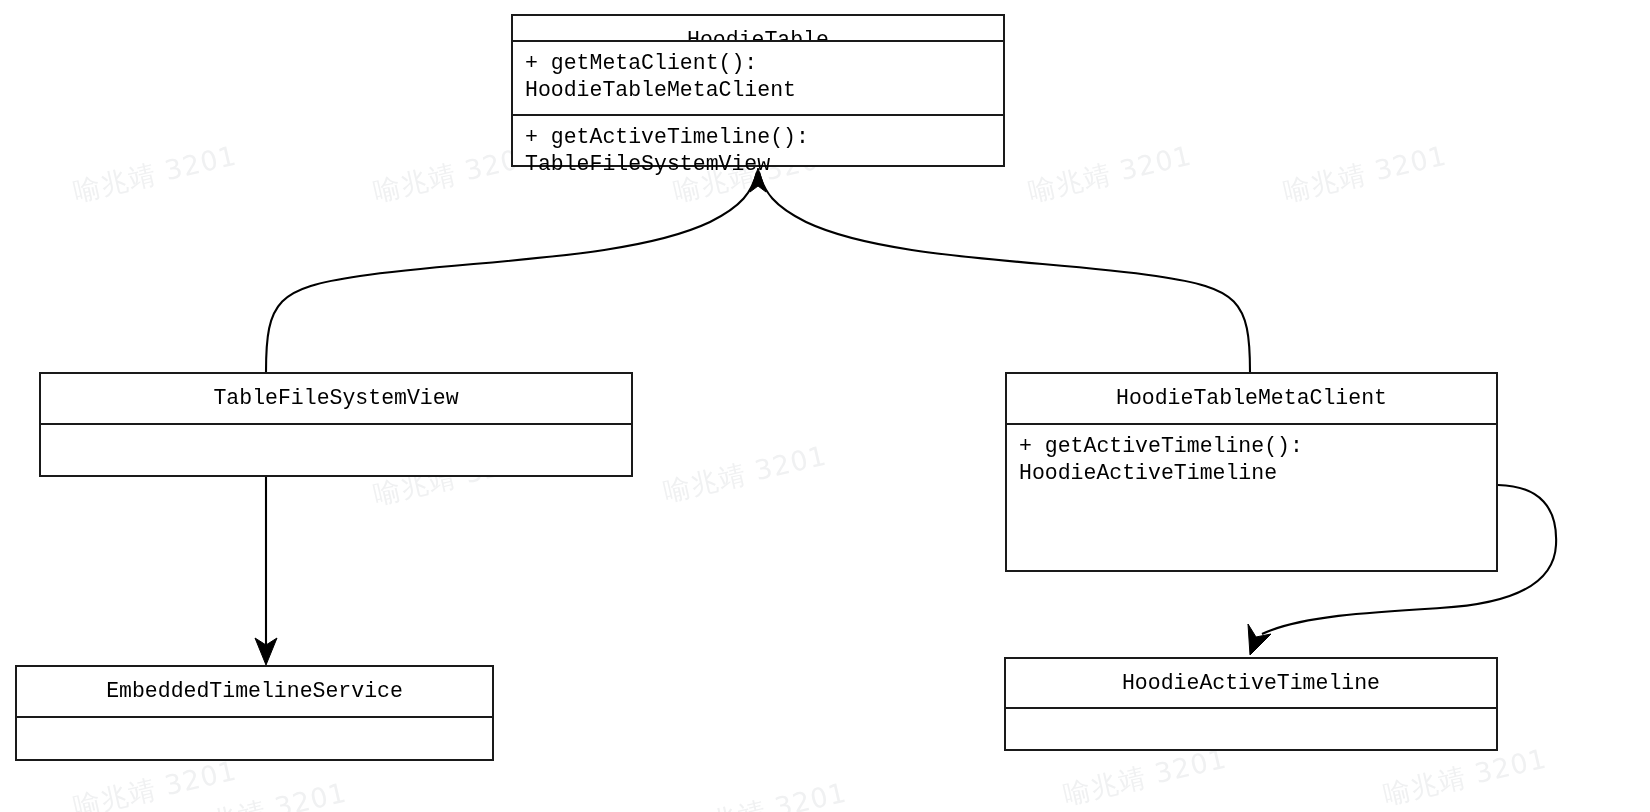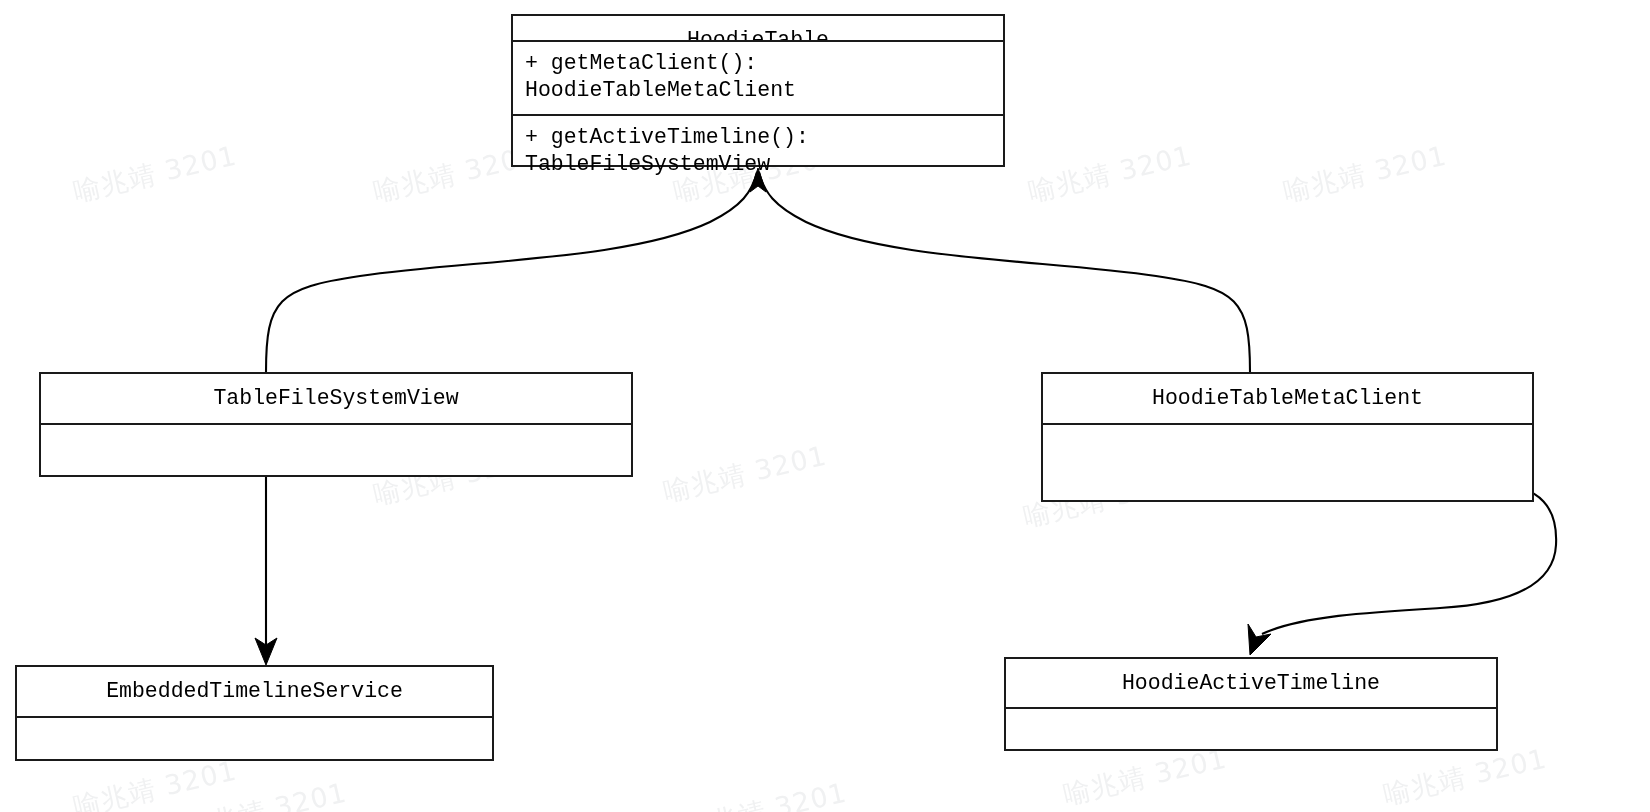--- a/index.html
+++ b/index.html
@@ -130,22 +130,23 @@
     <div class="uml-title">HoodieTable</div>
     <div class="uml-compartment">+ getMetaClient(): HoodieTableMetaClient</div>
     <div class="uml-compartment">+ getActiveTimeline(): TableFileSystemView</div>
   </div>
 
   <div class="uml-class" style="left:15px; top:372px; width:594px; height:105px;margin-left:24px;">
     <div class="uml-title">TableFileSystemView</div>
     <div class="uml-compartment empty"></div>
   </div>
 
-  <div class="uml-class" style="left:1041px; top:372px; width:493px; height:130px;">
+  <div class="uml-class" style="left:1005px; top:372px; width:493px; height:200px;">
     <div class="uml-title">HoodieTableMetaClient</div>
+    <div class="uml-compartment">+ getActiveTimeline(): HoodieActiveTimeline</div>
   </div>
 
   <div class="uml-class" style="left:15px; top:665px; width:479px; height:96px;">
     <div class="uml-title">EmbeddedTimelineService</div>
     <div class="uml-compartment empty"></div>
   </div>
 
   <div class="uml-class" style="left:1004px; top:657px; width:494px; height:94px;">
     <div class="uml-title">HoodieActiveTimeline</div>
     <div class="uml-compartment empty"></div>

